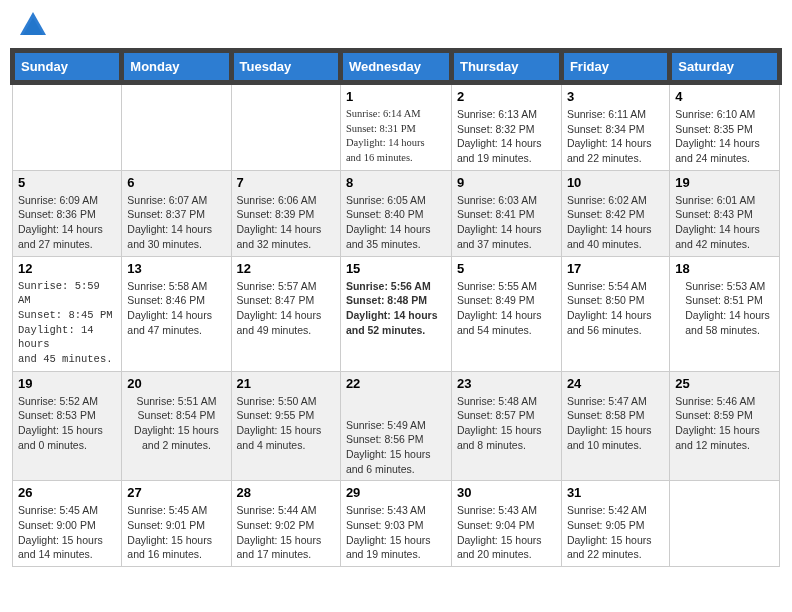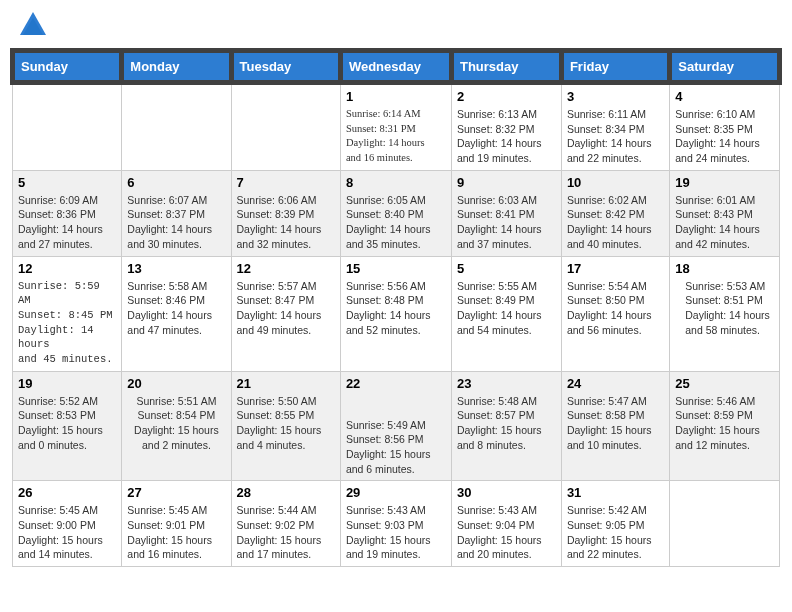--- a/index.html
+++ b/index.html
@@ -239,21 +239,21 @@
         </td>
         <td>
           <div class="day-number">12</div>
           <div class="day-info" style="white-space: pre-line;">Sunrise: 5:57 AM
 Sunset: 8:47 PM
 Daylight: 14 hours
 and 49 minutes.</div>
         </td>
         <td>
           <div class="day-number">15</div>
-          <div class="day-info" style="white-space: pre-line;">Sunrise: 5:56 AM
+          <div class="day-info" style="white-space: pre-line; font-weight: bold;">Sunrise: 5:56 AM
 Sunset: 8:48 PM
 Daylight: 14 hours
 and 52 minutes.</div>
         </td>
         <td>
           <div class="day-number">5</div>
           <div class="day-info" style="white-space: pre-line;">Sunrise: 5:55 AM
 Sunset: 8:49 PM
 Daylight: 14 hours
 and 54 minutes.</div>
@@ -284,21 +284,21 @@
         <td>
           <div class="day-number">20</div>
           <div class="day-info" style="white-space: pre-line; text-align: center;">Sunrise: 5:51 AM
 Sunset: 8:54 PM
 Daylight: 15 hours
 and 2 minutes.</div>
         </td>
         <td>
           <div class="day-number">21</div>
           <div class="day-info" style="white-space: pre-line;">Sunrise: 5:50 AM
-Sunset: 8:55 PM
+Sunset: 9:55 PM
 Daylight: 15 hours
 and 4 minutes.</div>
         </td>
         <td>
           <div class="day-number">22</div>
           <div class="day-info" style="white-space: pre-line; margin-top: 27px;">Sunrise: 5:49 AM
 Sunset: 8:56 PM
 Daylight: 15 hours
 and 6 minutes.</div>
         </td>

